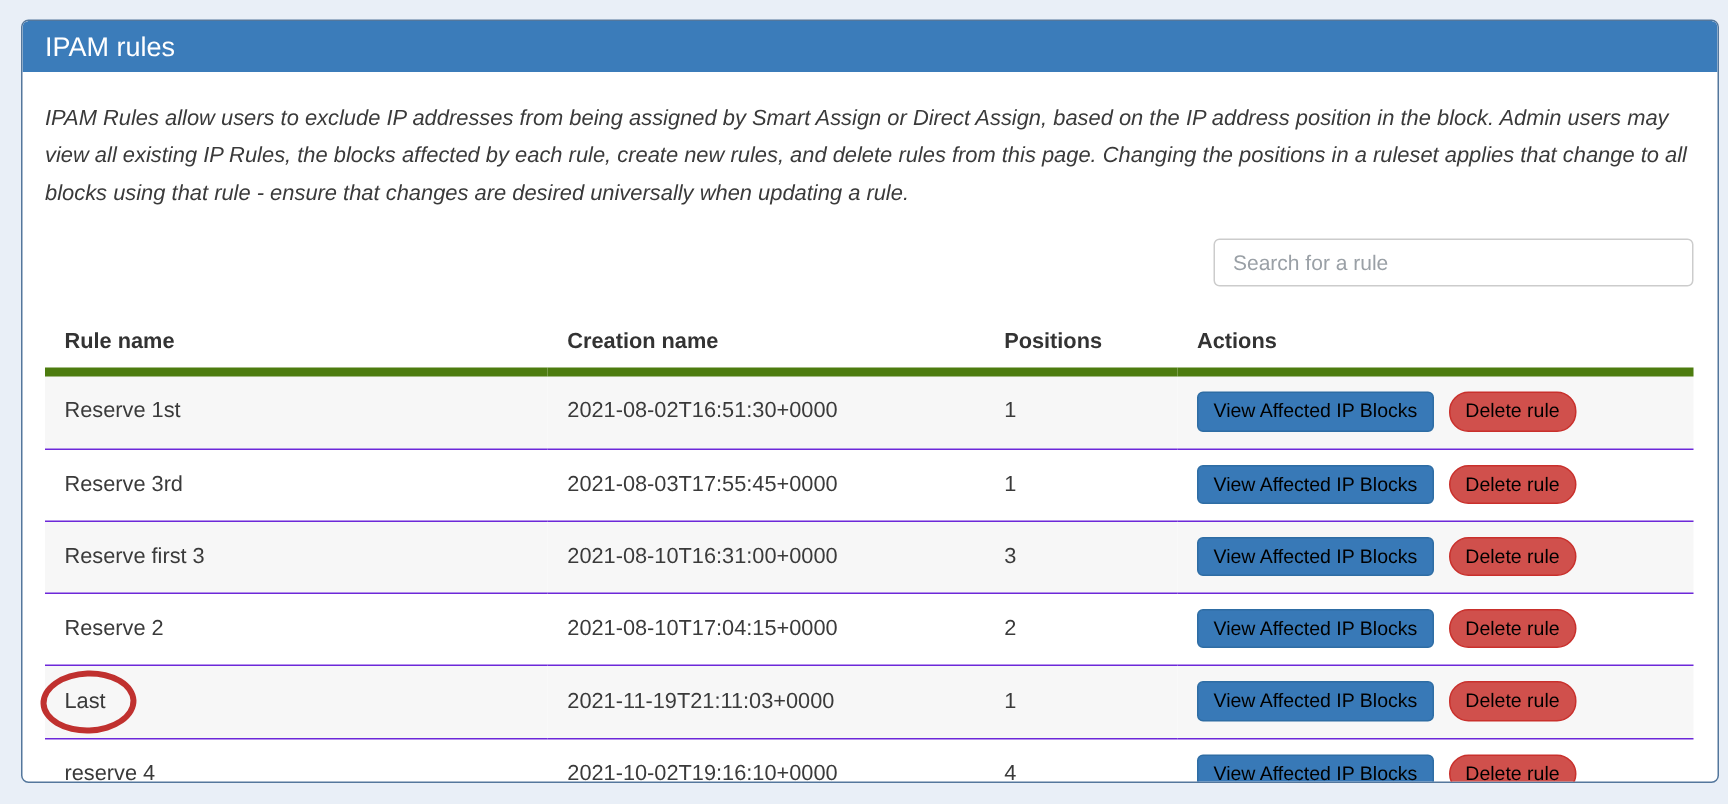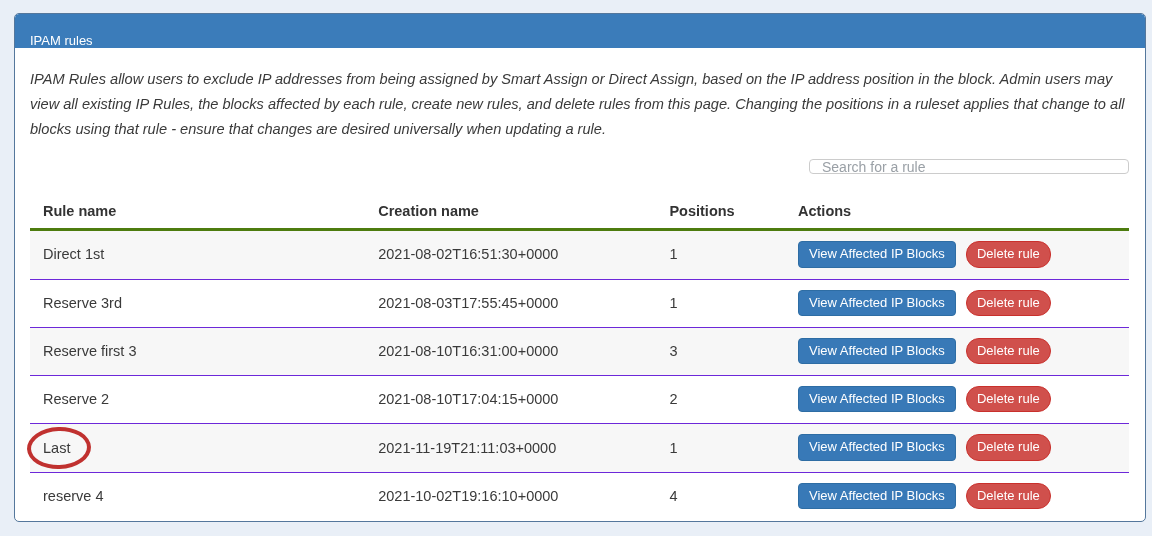--- a/index.html
+++ b/index.html
@@ -18,81 +18,81 @@
     border: 1px solid #54779c;
     border-radius: 5px;
     overflow: hidden;
   }
   .panel-heading {
     background: #3b7cba;
     color: #ffffff;
     height: 34px;
     padding: 0 15px;
     display: flex;
-    align-items: flex-end;
-    font-size: 13px;
+    align-items: center;
+    font-size: 18px;
     border-radius: 4px 4px 0 0;
   }
   .panel-body {
     padding: 13px 16px 10px 15px;
   }
   .description {
     font-size: 14.6px;
     line-height: 1.72;
     color: #3a3a3a;
     margin-top: 6px;
     font-style: italic;
   }
   .search-row {
     display: flex;
     justify-content: flex-end;
     margin-top: 17px;
   }
   .search-input {
     width: 320px;
-    height: 15px;
+    height: 32px;
     padding: 6px 12px;
     font-size: 14px;
     font-family: "Liberation Sans", sans-serif;
     color: #555;
     border: 1px solid #ccc;
     border-radius: 4px;
     outline: none;
   }
   .search-input::placeholder { color: #9aa0a6; }
   table.rules {
     width: 100%;
     border-collapse: collapse;
     margin-top: 21px;
     font-size: 14.5px;
   }
   table.rules th {
     text-align: left;
     font-weight: bold;
     color: #333;
     padding: 8px 8px 9px 13px;
-    border-bottom: 3px solid #4d7c0f;
+    border-bottom: 6px solid #4d7c0f;
     font-size: 14.5px;
   }
   table.rules td {
     padding: 10px 8px 11px 13px;
     border-top: 1px solid #6d28d9;
     color: #3a3a3a;
     vertical-align: middle;
   }
   table.rules tbody tr:first-child td { border-top: none; }
   table.rules tbody tr:nth-child(odd) { background: #f7f7f7; }
   col.c-name { width: 30.5%; }
   col.c-date { width: 26.5%; }
   col.c-pos  { width: 11.7%; }
   col.c-act  { width: 31.3%; }
   .btn {
     display: inline-block;
     border-radius: 4px;
-    color: #ffffff;
+    color: #000000;
     font-size: 13px;
     font-family: "Liberation Sans", sans-serif;
     padding: 5px 10px;
     border: 1px solid transparent;
     cursor: pointer;
     line-height: 1.1;
   }
   .btn-view {
     background: #3879b7;
     border-color: #2e6da4;
@@ -141,21 +141,21 @@
       <thead>
         <tr>
           <th>Rule name</th>
           <th>Creation name</th>
           <th>Positions</th>
           <th>Actions</th>
         </tr>
       </thead>
       <tbody id="rules-tbody">
   <tr>
-    <td><span class="name-wrap">Direct 1st</span></td>
+    <td><span class="name-wrap">Reserve 1st</span></td>
     <td>2021-08-02T16:51:30+0000</td>
     <td>1</td>
     <td>
       <button class="btn btn-view">View Affected IP Blocks</button>
       <button class="btn btn-delete">Delete rule</button>
     </td>
   </tr>
 
   <tr>
     <td><span class="name-wrap">Reserve 3rd</span></td>

